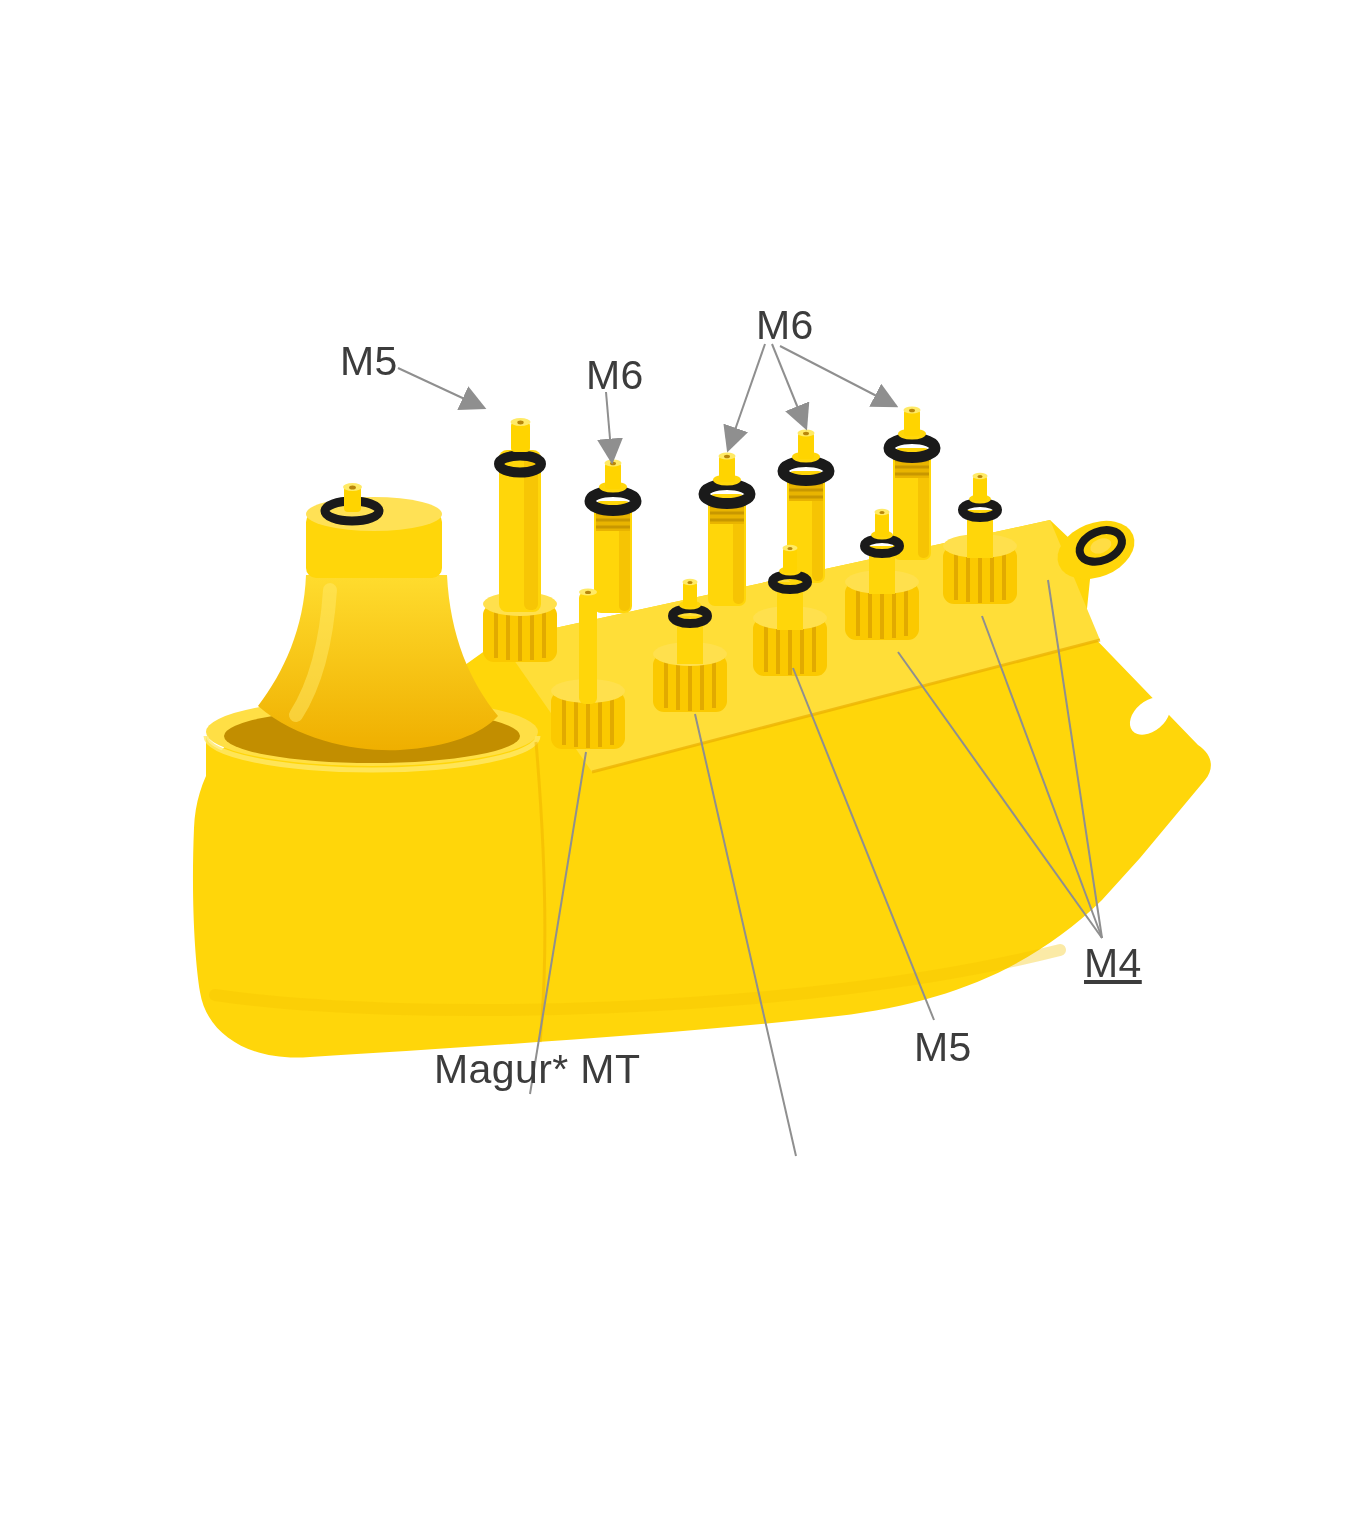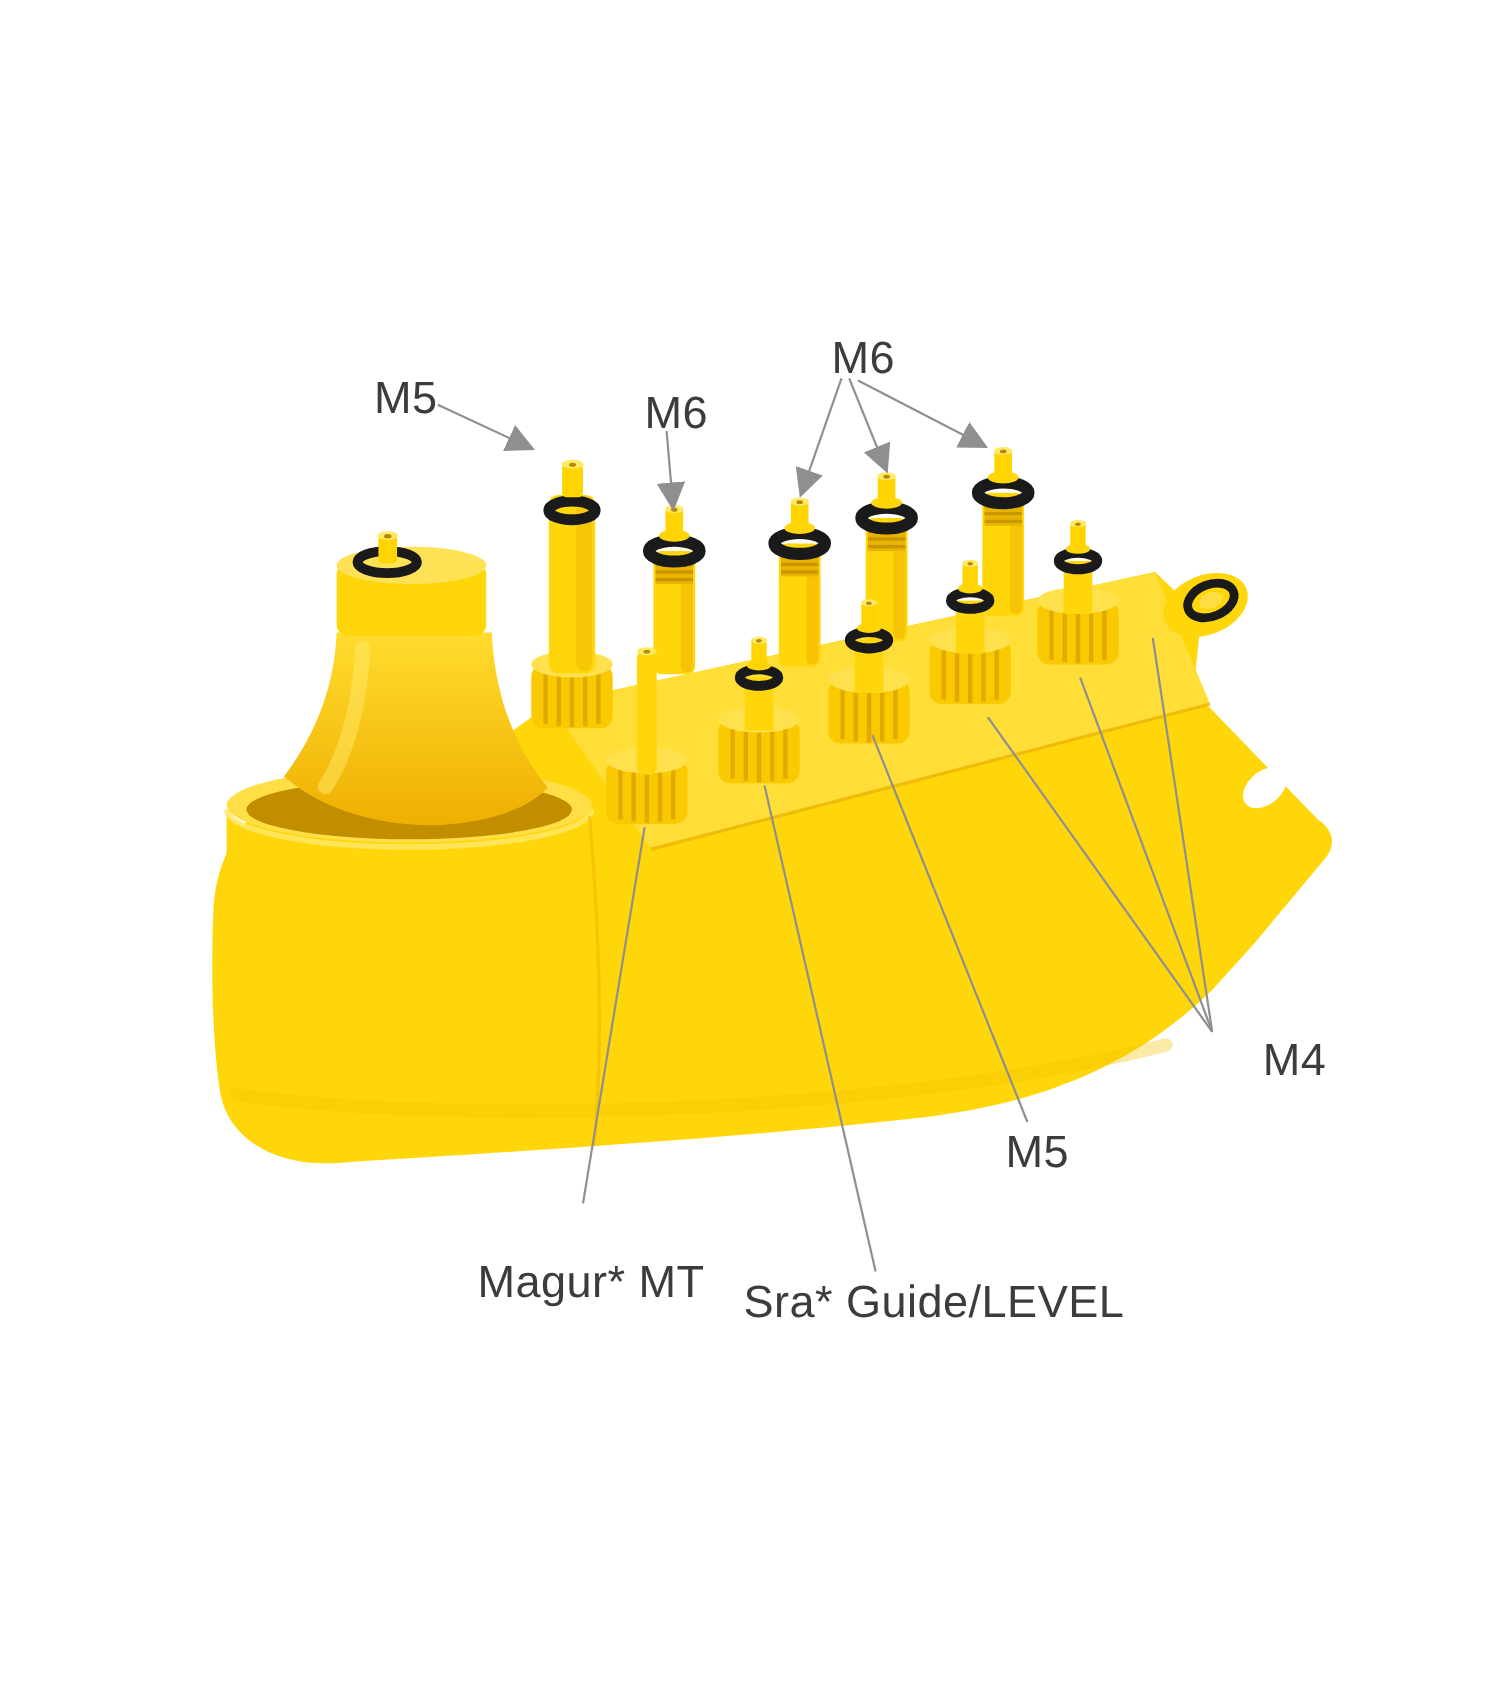--- a/index.html
+++ b/index.html
@@ -167,21 +167,20 @@
       <line x1="796" y1="1156" x2="695" y2="714"></line>
     </g>
   </svg>
 
   <div class="callout" style="left:340px; top:338px;">M5</div>
 
   <div class="callout" style="left:586px; top:352px;">M6</div>
 
   <div class="callout" style="left:756px; top:302px;">M6</div>
 
-  <div class="callout" style="left:1148px; top:940px;">M4</div>
+  <div class="callout" style="left:1084px; top:940px;text-decoration:underline;">M4</div>
 
   <div class="callout" style="left:914px; top:1024px;">M5</div>
 
-  <div class="callout" style="left:434px; top:1142px;">Magur* MT</div>
+  <div class="callout" style="left:434px; top:1046px;">Magur* MT</div>
 
-  <div class="callout" style="left:676px; top:1160px;">Sra* Guide/LEVEL</div>
 
 </div>
 
 </body></html>

